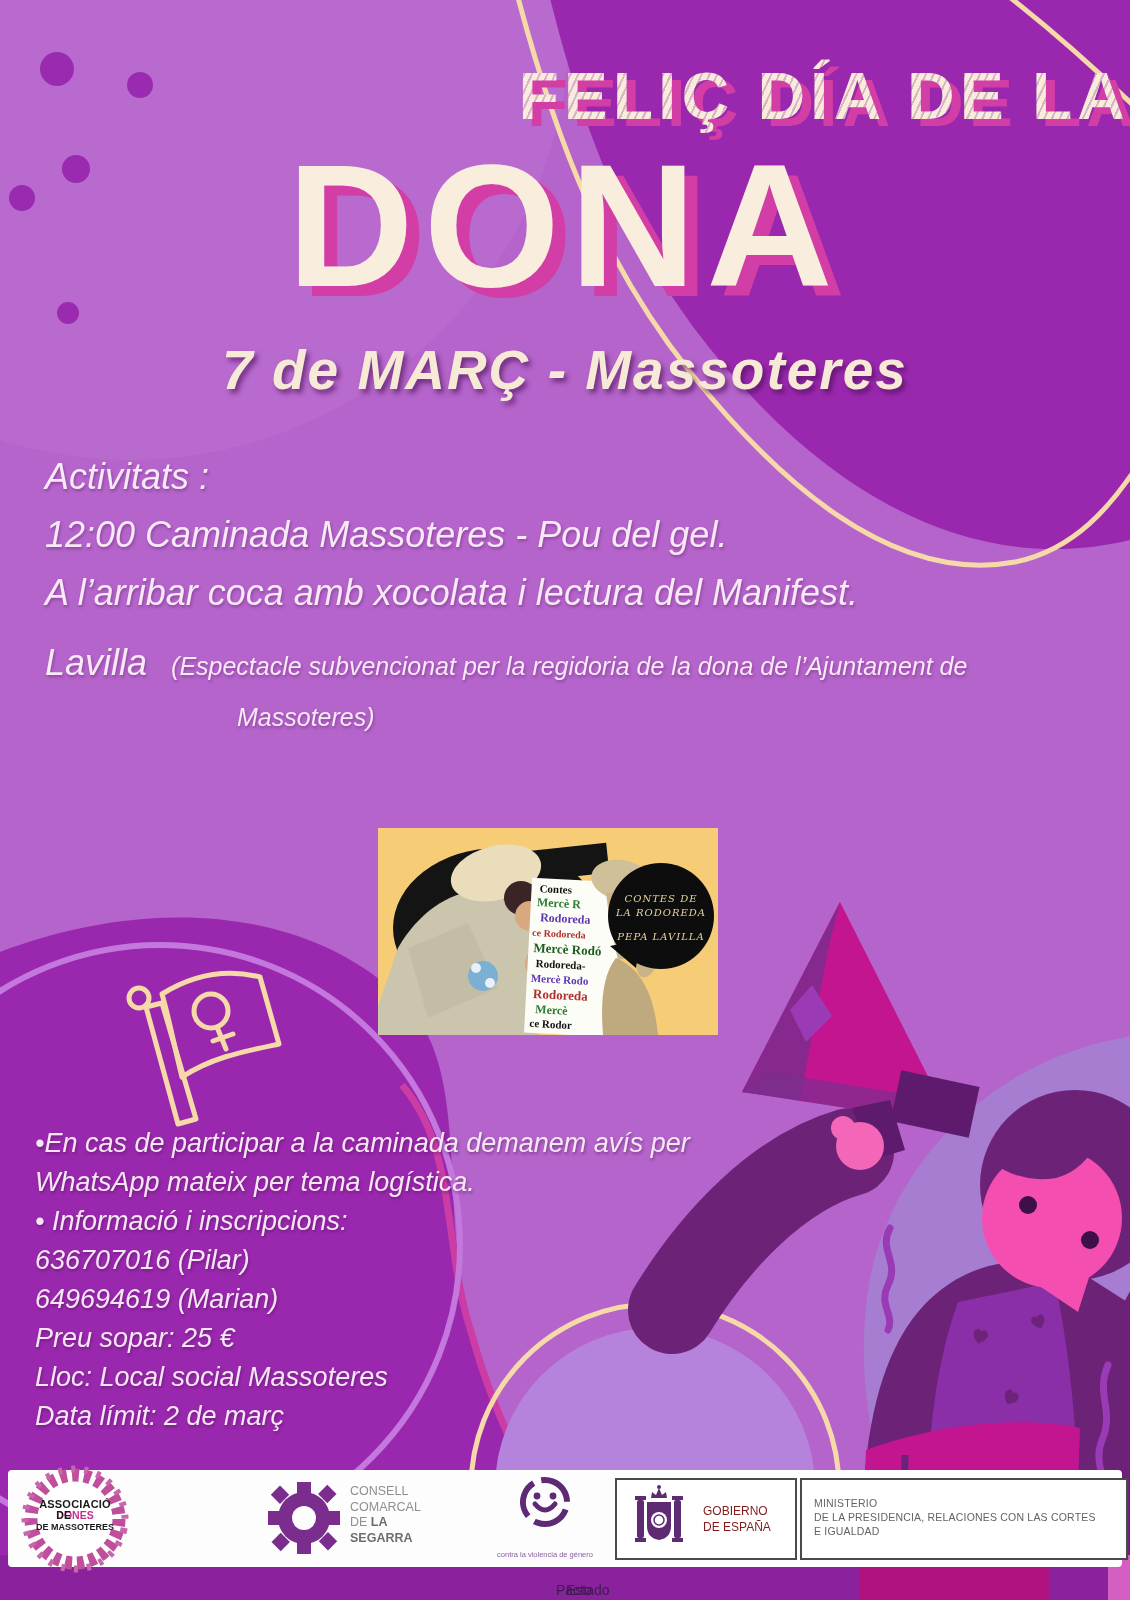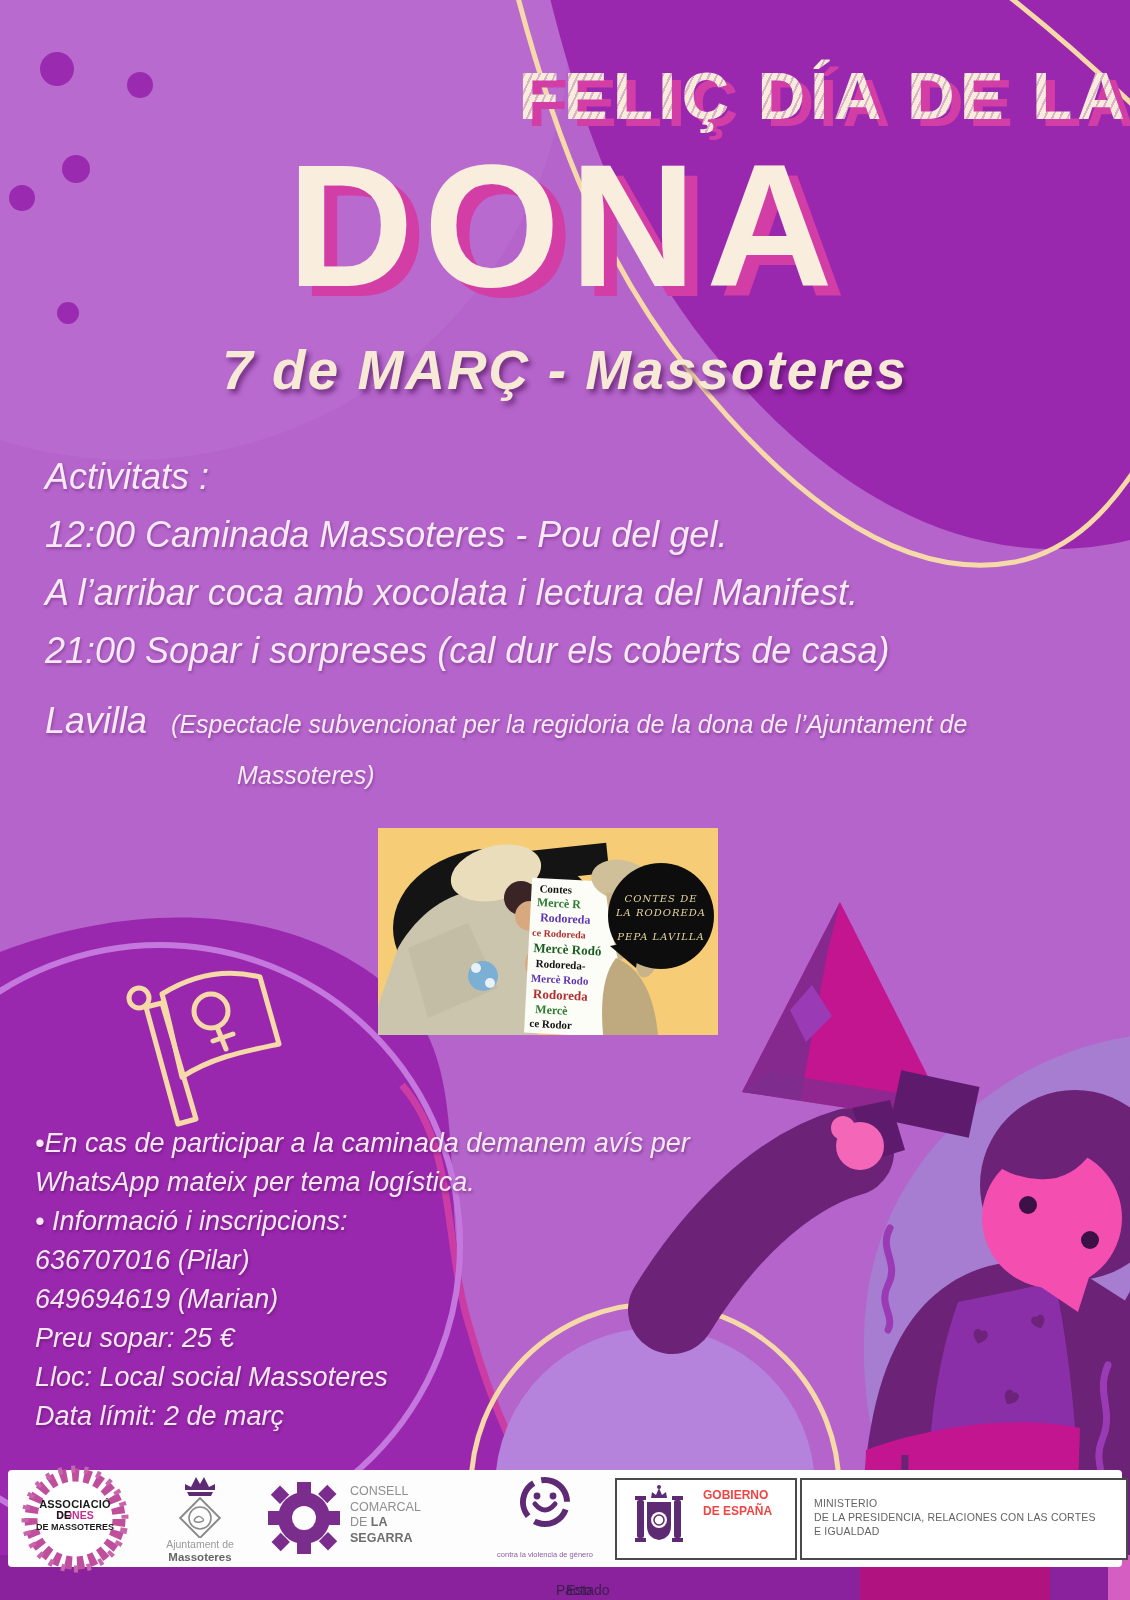--- a/index.html
+++ b/index.html
@@ -75,21 +75,21 @@
   .consell-text{left:342px; top:14px; font-size:12.5px; line-height:1.25; color:var(--c-textGray); white-space:nowrap;}
   .consell-text span{position:static;}
   .consell-b{color:#6e6e6e; font-weight:bold;}
   .pacto{left:472px; top:2px; width:130px; height:94px; text-align:center;}
   .pacto-logo{left:35px; top:2px;}
   .pacto-name{left:16px; top:62px; width:130px; font-size:14px; font-weight:normal; color:#3d1d4e;margin-top:48px;}
   .pacto-de{font-size:9px; color:var(--c-gearPurple); position:static;}
   .pacto-tag{left:0; top:78px; width:130px; font-size:7.5px; color:#8b5fa0;}
   .gob-box{left:607px; top:8px; width:178px; height:78px; border:2px solid #4a4a4a; background:#fff;}
   .gob-crest{left:10px; top:4px;}
-  .gob-text{left:86px; top:8px; font-size:12px; font-weight:bold; color:#ef4444; line-height:1.3; white-space:nowrap;}
+  .gob-text{left:86px; top:24px; font-size:12px; font-weight:normal; color:#7f1d1d; line-height:1.3; white-space:nowrap;}
   .gob-text span{position:static; display:block;}
   .min-box{left:792px; top:8px; width:324px; height:78px; border:2px solid #4a4a4a; background:#fff;}
   .min-text{left:12px; top:16px; font-size:10.5px; color:#636363; line-height:1.35; white-space:nowrap; letter-spacing:.2px;}
   .min-text span{position:static; display:block;}
   .bubble-txt{font-family:"DejaVu Serif",serif; font-style:italic; font-size:10px;
               fill:#e6d49e; letter-spacing:1px;}
   .cardword{font-family:"Liberation Serif",serif; font-weight:bold;}
 </style>
 </head>
 <body>
@@ -181,21 +181,20 @@
   </svg>
 
   <div class="t title-line">FELIÇ DÍA DE LA</div>
   <div class="t title-word">DONA</div>
   <div class="t subtitle">7 de MARÇ - Massoteres</div>
 
   <div class="acts">
     <div class="ln">Activitats :</div>
     <div class="ln">12:00 Caminada Massoteres - Pou del gel.</div>
     <div class="ln">A l’arribar coca amb xocolata i lectura del Manifest.</div>
-    <div class="ln">21:00 Sopar i sorpreses (cal dur els coberts de casa)</div>
     <div class="gap"></div>
     <div class="ln mix"><span class="name">Lavilla</span><span class="note">(Espectacle subvencionat per la regidoria de la dona de l’Ajuntament de</span></div>
     <div class="ln note note2">Massoteres)</div>
   </div>
 
   <div class="photo">
     <svg width="340" height="207" viewBox="0 0 340 207">
       <rect x="0" y="0" width="340" height="207" fill="var(--c-photoYellow)"></rect>
       <ellipse cx="120" cy="100" rx="105" ry="80" fill="#141414"></ellipse>
       <rect x="130" y="20" width="100" height="30" fill="#141414" transform="rotate(-6 180 35)"></rect>
@@ -259,31 +258,20 @@
         <circle cx="55" cy="55" r="50" fill="none" stroke="#c766aa" stroke-width="7" stroke-dasharray="4 9" transform="rotate(12 55 55)"></circle>
         <circle cx="55" cy="55" r="37" fill="#ffffff"></circle>
       </svg>
       <div class="assoc-text">
         <div class="assoc-l1">ASSOCIACIÓ</div>
         <div class="assoc-l2"><span>DE </span><span class="assoc-dones">DONES</span></div>
         <div class="assoc-l3">DE MASSOTERES</div>
       </div>
     </div>
 
-    <div class="ajunt">
-      <svg width="92" height="64" viewBox="0 0 92 64" style="left:0;top:0;">
-        <path d="M 31,16 L 61,16 L 61,10 L 55,13 L 50,3 L 46,10 L 42,3 L 37,13 L 31,10 Z" fill="var(--c-logoPurple)"></path>
-        <path d="M 33,18 L 59,18 L 57,22 L 35,22 Z" fill="var(--c-logoPurple)"></path>
-        <rect x="32" y="30" width="28" height="28" fill="none" stroke="#8a8a8a" stroke-width="2" transform="rotate(45 46 44)"></rect>
-        <circle cx="46" cy="44" r="11" fill="none" stroke="#8a8a8a" stroke-width="1.6"></circle>
-        <path d="M 40,46 q 4,-6 8,-2 q 4,3 -2,4 q -5,1 -6,-2" fill="none" stroke="#8a8a8a" stroke-width="1.4"></path>
-      </svg>
-      <div class="ajunt-t1">Ajuntament de</div>
-      <div class="ajunt-t2">Massoteres</div>
-    </div>
 
     <svg class="consell-icon" width="80" height="80" viewBox="0 0 80 80">
       <g fill="var(--c-gearPurple)">
         <circle cx="40" cy="40" r="26"></circle>
         <rect x="33" y="4" width="14" height="12"></rect>
           <rect x="33" y="64" width="14" height="12"></rect>
         <rect x="4" y="33" width="12" height="14"></rect>
           <rect x="64" y="33" width="12" height="14"></rect>
         <rect x="10" y="10" width="13" height="13" transform="rotate(45 16 16)"></rect>
         <rect x="57" y="10" width="13" height="13" transform="rotate(45 64 16)"></rect>

